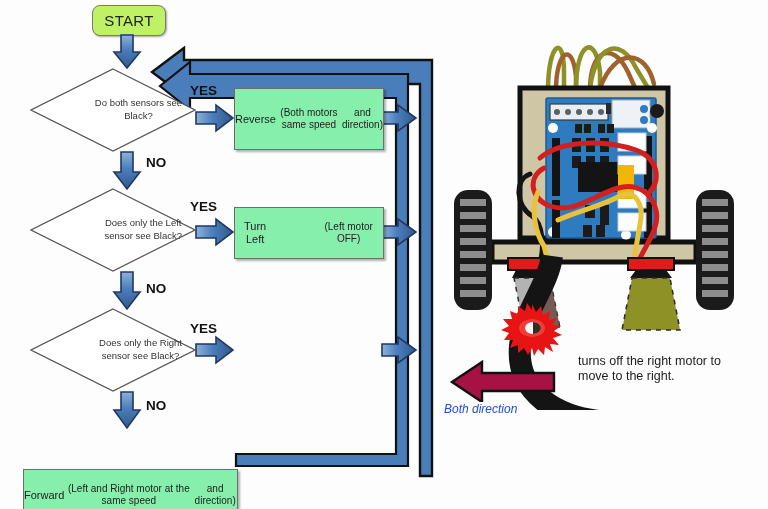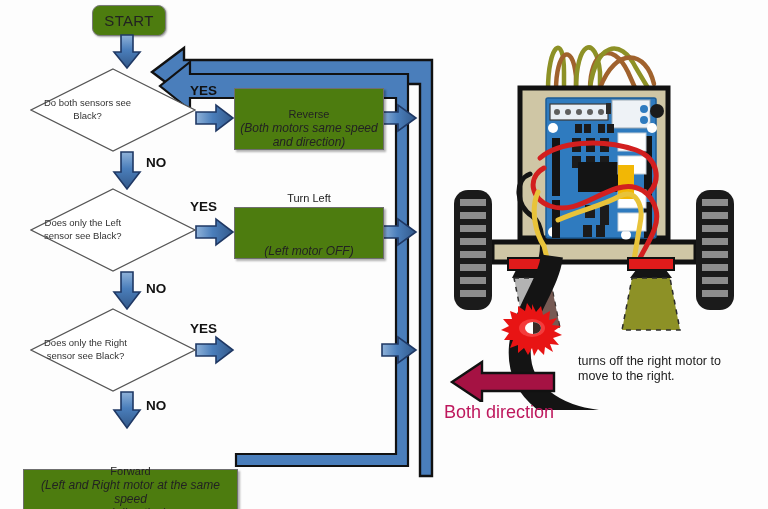--- a/index.html
+++ b/index.html
@@ -7,49 +7,49 @@
        font-family:"Liberation Sans","DejaVu Sans",sans-serif;color:#333;}
   #root{position:relative;width:768px;height:509px;background:#fdfdfd;}
 
   
   .abs{position:absolute;}
   .ctr{display:flex;align-items:center;justify-content:center;text-align:center;}
 
   
   .start-node{
     position:absolute;left:92px;top:5px;width:72px;height:29px;
-    border:1.5px solid #7a7a7a;border-radius:8px;background:#4d7c0f;
+    border:1.5px solid #7a7a7a;border-radius:8px;background:#bef264;
     box-shadow:1px 1px 2px rgba(0,0,0,.35);
     font-size:15px;color:#222;letter-spacing:.3px;
   }
   .proc-box{
-    position:absolute;border:1.5px solid #6e6e6e;background:#4d7c0f;
+    position:absolute;border:1.5px solid #6e6e6e;background:#86efac;
     box-shadow:1.5px 1.5px 2px rgba(0,0,0,.30);
-    flex-direction:column;line-height:1.18;justify-content:flex-end;
+    line-height:1.18;
   }
   .proc-title{font-size:11px;color:#222;}
-  .proc-sub{font-size:12px;color:#222;font-style:italic;}
+  .proc-sub{font-size:10px;color:#222;}
 
   .diamond{position:absolute;}
   .diamond svg{position:absolute;left:0;top:0;}
   .diamond .dlabel{
     position:absolute;left:0;top:0;width:100%;height:100%;
-    display:flex;align-items:center;justify-content:flex-start;
+    display:flex;align-items:center;justify-content:flex-end;
     text-align:center;font-size:9.5px;color:#333;line-height:1.35;
     padding:0 14px;box-sizing:border-box;
   }
 
   .yes-no{position:absolute;font-weight:bold;font-size:13.5px;color:#111;}
 
   
   .note{
     position:absolute;font-size:12.5px;color:#1c1c1c;line-height:1.22;
   }
   .bothdir{
-    position:absolute;font-size:18px;color:#be185d;
+    position:absolute;font-size:12px;color:#1d4ed8;font-style:italic;
   }
 
   
   .layer{position:absolute;left:0;top:0;width:768px;height:509px;}
   .layer-svg{pointer-events:none;}
 </style>
 </head>
 <body>
 
 <div id="root">

